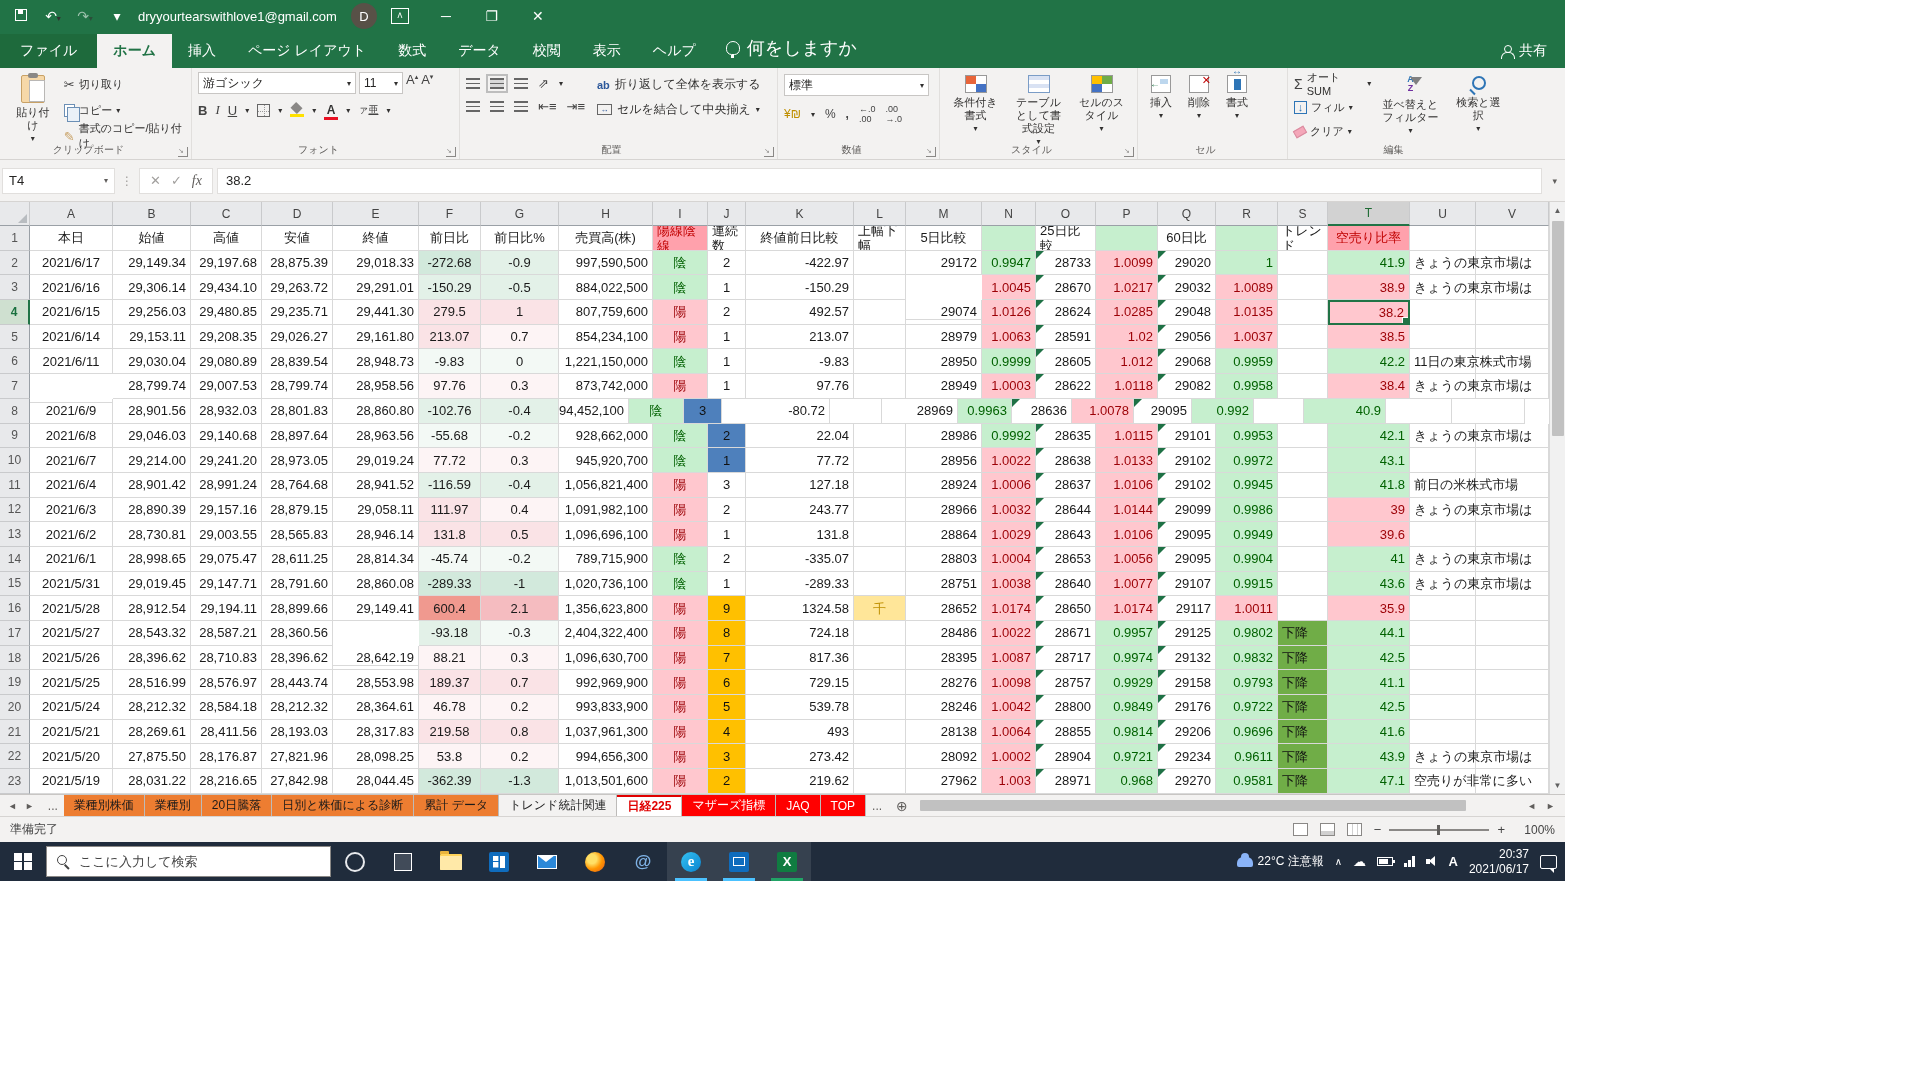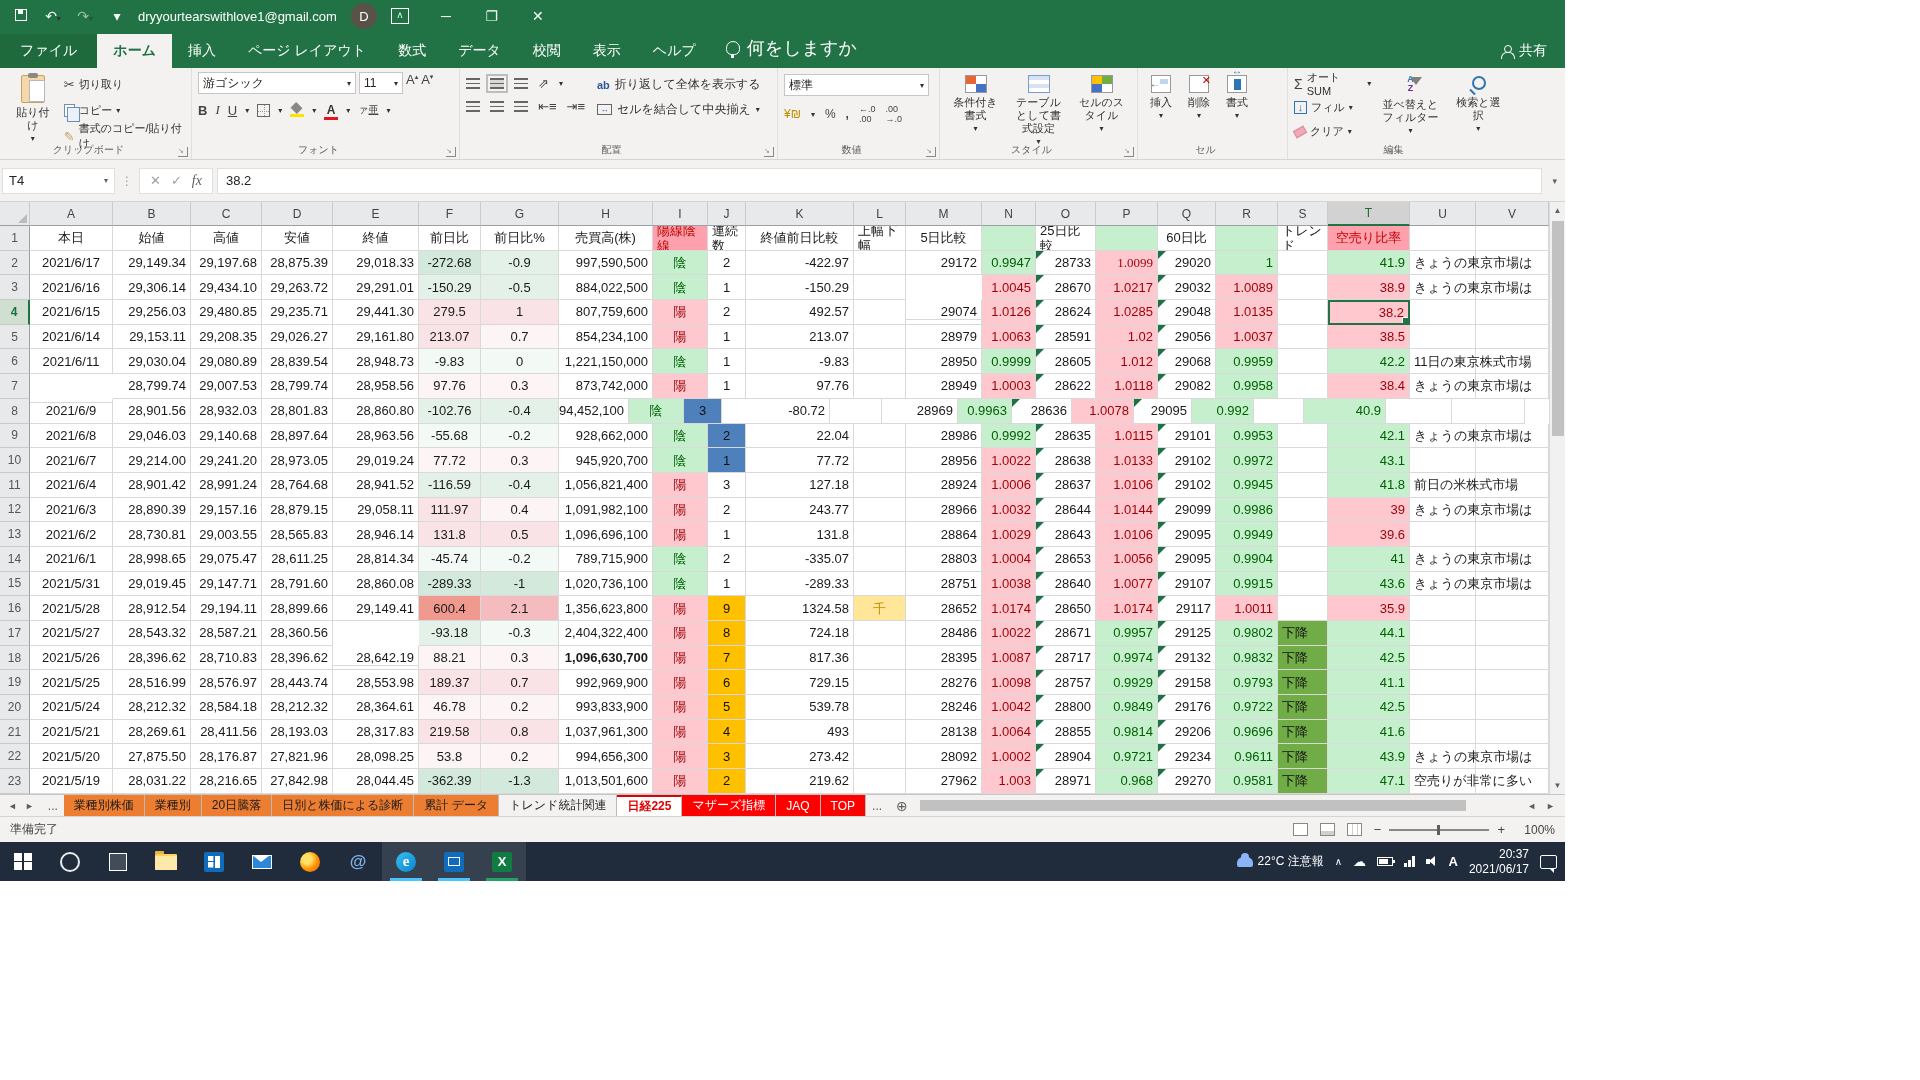--- a/index.html
+++ b/index.html
@@ -543,21 +543,21 @@
               <div class="cell a-center s-g2" style="width: 62px;">-272.68</div>
               <div class="cell a-center s-g1" style="width: 78px;">-0.9</div>
               <div class="cell a-right" style="width: 94px;">997,590,500</div>
               <div class="cell a-center s-GN" style="width: 55px;">陰</div>
               <div class="cell a-center" style="width: 38px;">2</div>
               <div class="cell a-right" style="width: 108px;">-422.97</div>
               <div class="cell a-center" style="width: 52px;"></div>
               <div class="cell a-right" style="width: 76px;">29172</div>
               <div class="cell a-right s-GN" style="width: 54px;">0.9947</div>
               <div class="cell a-right tri" style="width: 60px;">28733</div>
-              <div class="cell a-right s-PK" style="width: 62px; font-family: Liberation Serif, serif;">1.0099</div>
+              <div class="cell a-right s-PK" style="width: 62px;">1.0099</div>
               <div class="cell a-right tri" style="width: 58px;">29020</div>
               <div class="cell a-right s-GN" style="width: 62px;">1</div>
               <div class="cell a-left" style="width: 50px;"></div>
               <div class="cell a-right s-GN" style="width: 82px;">41.9</div>
               <div class="cell a-left u-over" style="width: 66px;">きょうの東京市場は</div>
               <div class="cell a-left" style="width: 73px;"></div>
             </div>
             <div class="grow">
               <div class="rowH">3</div>
               <div class="cell a-center" style="width: 83px;">2021/6/16</div>
@@ -935,21 +935,21 @@
             </div>
             <div class="grow">
               <div class="rowH">18</div>
               <div class="cell a-center" style="width: 83px;">2021/5/26</div>
               <div class="cell a-right" style="width: 78px;">28,396.62</div>
               <div class="cell a-right" style="width: 71px;">28,710.83</div>
               <div class="cell a-right" style="width: 71px;">28,396.62</div>
               <div class="cell a-right" style="width: 86px;">28,642.19</div>
               <div class="cell a-center s-p0" style="width: 62px;">88.21</div>
               <div class="cell a-center s-p0" style="width: 78px;">0.3</div>
-              <div class="cell a-right" style="width: 94px; font-weight: bold;">1,096,630,700</div>
+              <div class="cell a-right" style="width: 94px;">1,096,630,700</div>
               <div class="cell a-center s-PK" style="width: 55px;">陽</div>
               <div class="cell a-center s-OR" style="width: 38px;">7</div>
               <div class="cell a-right" style="width: 108px;">817.36</div>
               <div class="cell a-center" style="width: 52px;"></div>
               <div class="cell a-right" style="width: 76px;">28395</div>
               <div class="cell a-right s-PK" style="width: 54px;">1.0087</div>
               <div class="cell a-right tri" style="width: 60px;">28717</div>
               <div class="cell a-right s-GN" style="width: 62px;">0.9974</div>
               <div class="cell a-right tri" style="width: 58px;">29132</div>
               <div class="cell a-right s-GN" style="width: 62px;">0.9832</div>
@@ -1141,20 +1141,24 @@
   </div>
 
   <div class="taskbar">
     <div class="start-btn">
       <span class="win-logo">
           <span></span>
           <span></span>
           <span></span>
           <span></span>
         </span>
+    </div>
+    <div class="tb-search">
+      <span class="srch-ic"></span>
+      <span>ここに入力して検索</span>
     </div>
     <div class="tb-icons">
       <div class="tb-app">
           <span class="cortana-ring"></span>
         </div>
       <div class="tb-app">
           <span class="taskview-ic"></span>
         </div>
       <div class="tb-app">
           <span class="folder-ic"></span>

